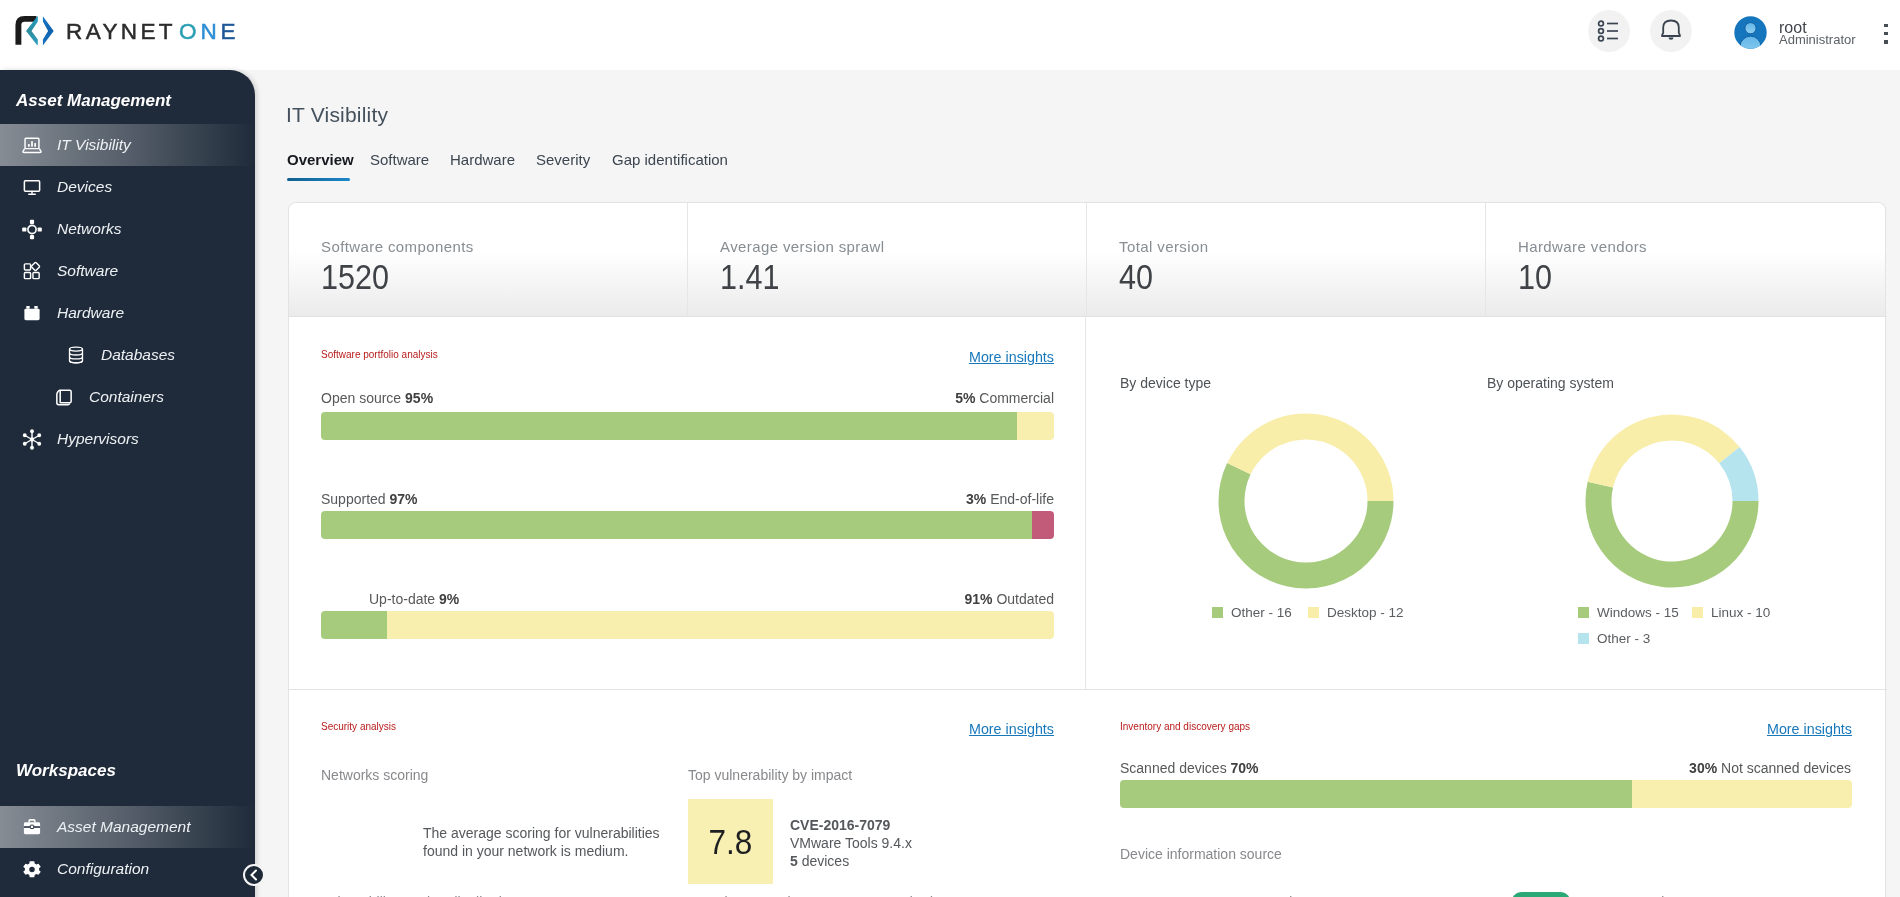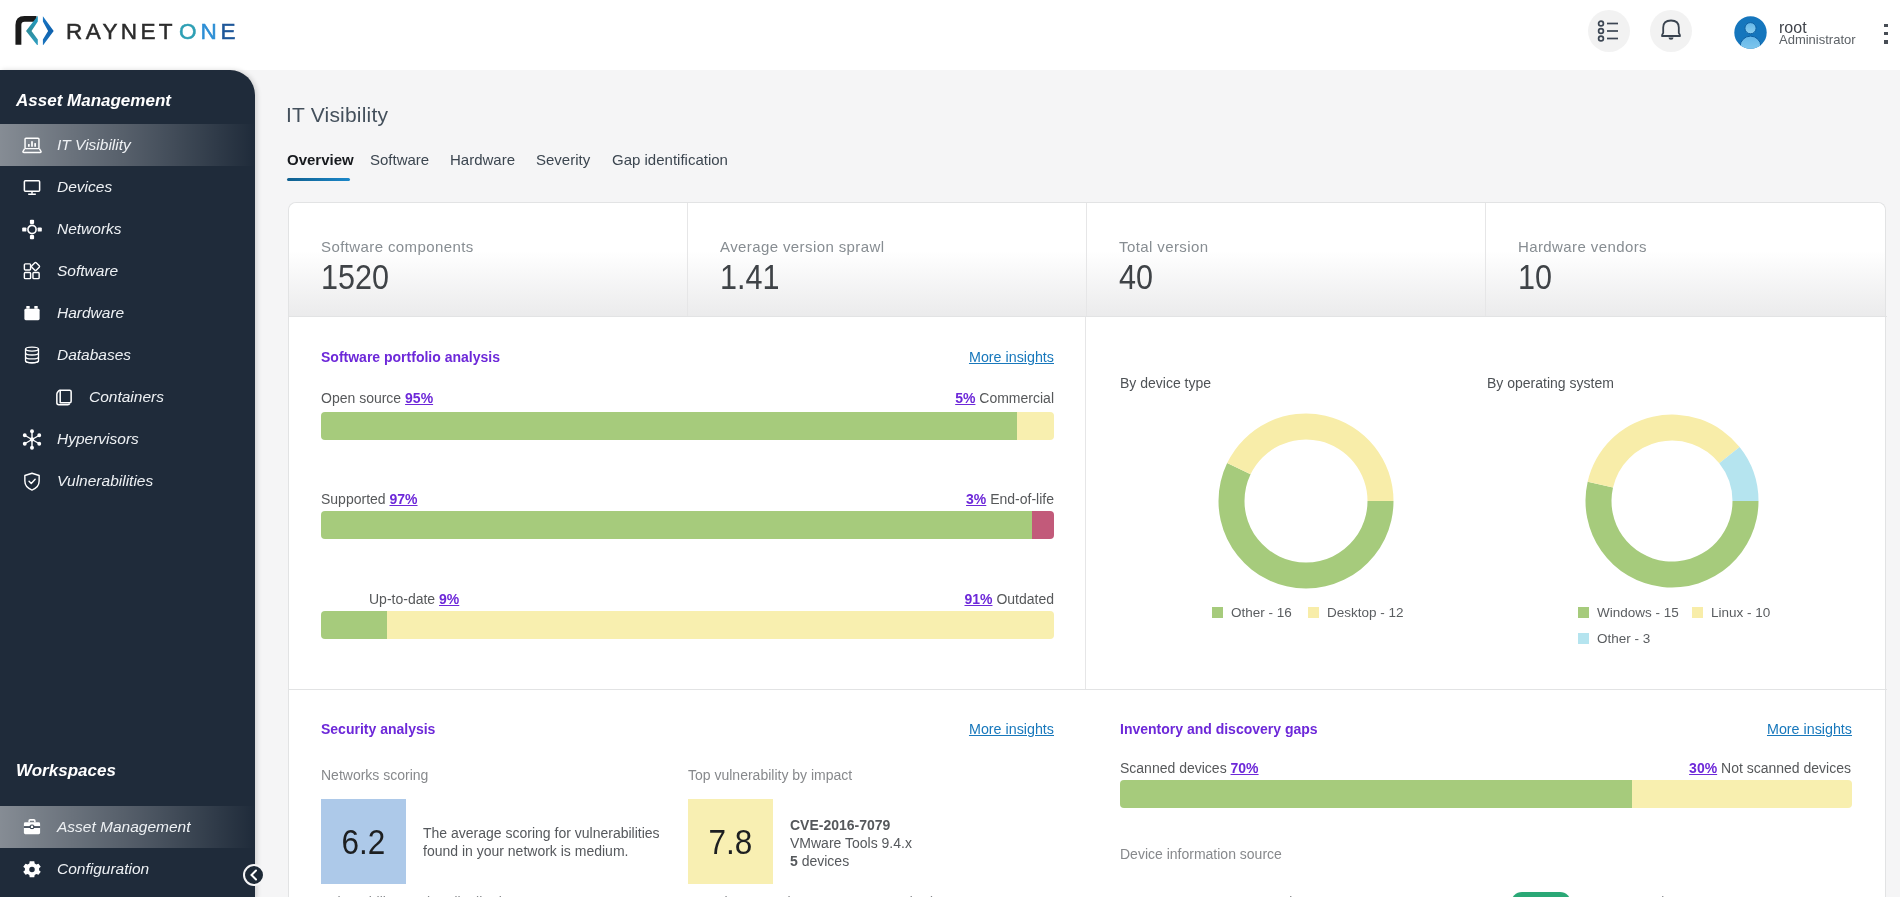--- a/index.html
+++ b/index.html
@@ -15,24 +15,24 @@
 #collapse { position:absolute; left:243px; top:864px; width:22px; height:22px; border-radius:50%; background:#1d2936; border:2px solid #f5f5f6; z-index:9; display:flex; align-items:center; justify-content:center; }
 h1 { position:absolute; left:286px; top:103px; font-size:21px; font-weight:400; color:#44505c; letter-spacing:0.2px; }
 .tab { position:absolute; top:151px; font-size:15px; color:#3c4650; }
 .tabu { position:absolute; left:287px; top:178px; width:63px; height:3px; background:linear-gradient(90deg,#10608f,#1b87c9); border-radius:2px; }
 #card { position:absolute; left:288px; top:202px; width:1598px; height:760px; background:#fff; border:1px solid #e2e3e4; border-bottom:none; border-radius:8px 8px 0 0; }
 .vline { position:absolute; top:0; width:1px; background:#e6e6e7; }
 .statgrad { position:absolute; left:0; top:0; height:113px; width:100%; background:linear-gradient(180deg,#fff 42%,#ebebec 100%); border-radius:8px 8px 0 0; }
 .hline { position:absolute; left:0; width:1598px; height:1px; background:#e2e3e4; }
 .statlabel { position:absolute; font-size:15px; color:#878d92; letter-spacing:0.4px; }
 .statnum { position:absolute; font-size:35.5px; line-height:35.5px; color:#3f4347; transform:scaleX(0.86); transform-origin:0 0; }
-.cardtitle { position:absolute; font-size:14px; font-weight:bold; color:#6d28d9; }
+.cardtitle { position:absolute; font-size:10px; font-weight:normal; color:#b91c1c; }
 .more { position:absolute; font-size:14.3px; color:#1878bc; text-decoration:underline; }
 .barlbl { position:absolute; font-size:14px; color:#56585a; }
-.barlbl b, .seclbl b { color:#6d28d9;text-decoration:underline; }
+.barlbl b, .seclbl b { color:#404040; }
 .bar { position:absolute; height:28px; border-radius:4px; overflow:hidden; display:flex; }
 .graylbl { position:absolute; font-size:14px; color:#87898c; }
 .legend { position:absolute; font-size:13.5px; color:#5a5d60; }
 .lsq { display:inline-block; width:11px; height:11px; vertical-align:-1px; margin-right:8px; }
 .bigsq { position:absolute; width:85px; height:85px; display:flex; align-items:center; justify-content:center; font-size:35px; color:#1d1f21; } .bigsq span { transform:scaleX(0.9); }
 .sectxt { position:absolute; font-size:14px; color:#55585c; line-height:18px; }
 </style>
 </head>
 <body>
 
@@ -161,21 +161,21 @@
   <div class="navitem" style="top:222px;">
       <span class="ic">
     <svg width="21" height="21" viewBox="0 0 21 21">
           <rect x="2.5" y="5.5" width="16" height="12" rx="1.5" fill="#fff"></rect>
           <rect x="4.5" y="2.5" width="3.6" height="3" rx="0.6" fill="#fff"></rect>
           <rect x="12.9" y="2.5" width="3.6" height="3" rx="0.6" fill="#fff"></rect>
         </svg>
   </span>
       <span class="lbl">Hardware</span>
     </div>
-  <div class="navitem" style="top:264px;">
+  <div class="navitem" style="top:264px;margin-left:44px;">
       <span class="ic">
     <svg width="21" height="21" viewBox="0 0 21 21">
           <g fill="none" stroke="#fff" stroke-width="1.4">
             <ellipse cx="10.5" cy="3.8" rx="6.8" ry="2.1"></ellipse>
             <path d="M3.7 3.8 L3.7 7.9 A6.8 2.1 0 0 0 17.3 7.9 L17.3 3.8"></path>
             <path d="M3.7 7.9 L3.7 12 A6.8 2.1 0 0 0 17.3 12 L17.3 7.9"></path>
             <path d="M3.7 12 L3.7 16.1 A6.8 2.1 0 0 0 17.3 16.1 L17.3 12"></path>
             <path d="M3.7 16.1 A6.8 2.1 0 0 0 17.3 16.1"></path>
           </g>
         </svg>
@@ -204,29 +204,20 @@
             <circle cx="10.5" cy="19.2" r="1.3"></circle>
             <circle cx="2.9" cy="6.1" r="1.3"></circle>
             <circle cx="18.1" cy="6.1" r="1.3"></circle>
             <circle cx="2.9" cy="14.9" r="1.3"></circle>
             <circle cx="18.1" cy="14.9" r="1.3"></circle>
             <circle cx="10.5" cy="10.5" r="1.5"></circle>
           </g>
         </svg>
   </span>
       <span class="lbl">Hypervisors</span>
-    </div>
-  <div class="navitem" style="top:390px;">
-      <span class="ic">
-    <svg width="21" height="21" viewBox="0 0 21 21">
-          <path d="M10.5 1.8 L18 4.2 L18 10 Q18 16.5 10.5 19.5 Q3 16.5 3 10 L3 4.2 Z" fill="none" stroke="#fff" stroke-width="1.5" stroke-linejoin="round"></path>
-          <path d="M7.4 10.3 L9.7 12.6 L13.8 8.2" fill="none" stroke="#fff" stroke-width="1.5" stroke-linecap="round" stroke-linejoin="round"></path>
-        </svg>
-  </span>
-      <span class="lbl">Vulnerabilities</span>
     </div>
 
   <div class="secthead" style="position:absolute;left:16px;top:691px;">Workspaces</div>
   <div class="navitem navsel" style="top:736px;">
       <span class="ic">
     <svg width="21" height="21" viewBox="0 0 21 21">
           <rect x="2" y="5" width="17" height="12.5" rx="1.5" fill="#fff"></rect>
           <path d="M7.5 5 L7.5 3.5 Q7.5 2.5 8.5 2.5 L12.5 2.5 Q13.5 2.5 13.5 3.5 L13.5 5" fill="none" stroke="#fff" stroke-width="1.6"></path>
           <rect x="2" y="9.2" width="17" height="1.6" fill="#1f2b3a"></rect>
           <rect x="8.7" y="8" width="3.6" height="3.6" rx="0.7" fill="#fff" stroke="#1f2b3a" stroke-width="1"></rect>
@@ -311,23 +302,20 @@
   <div class="legend" style="left:923px;top:402px;"><span class="lsq" style="background:#a6cb7c;"></span>Other - 16</div>
   <div class="legend" style="left:1019px;top:402px;"><span class="lsq" style="background:#f8eda9;"></span>Desktop - 12</div>
   <div class="legend" style="left:1289px;top:402px;"><span class="lsq" style="background:#a6cb7c;"></span>Windows - 15</div>
   <div class="legend" style="left:1403px;top:402px;"><span class="lsq" style="background:#f8eda9;"></span>Linux - 10</div>
   <div class="legend" style="left:1289px;top:428px;"><span class="lsq" style="background:#b5e4ef;"></span>Other - 3</div>
 
   <div class="cardtitle" style="left:32px;top:518px;">Security analysis</div>
   <div class="more" style="right:831px;top:518px;">More insights</div>
   <div class="graylbl" style="left:32px;top:564px;">Networks scoring</div>
   <div class="graylbl" style="left:399px;top:564px;">Top vulnerability by impact</div>
-  <div class="bigsq" style="left:32px;top:596px;background:#adc9e9;">
-      <span>6.2</span>
-    </div>
   <div class="sectxt" style="left:134px;top:621px;width:260px;">The average scoring for vulnerabilities found in your network is medium.</div>
   <div class="bigsq" style="left:399px;top:596px;background:#f8efb2;">
       <span>7.8</span>
     </div>
   <div class="sectxt" style="left:501px;top:613px;"><b>CVE-2016-7079</b><br>VMware Tools 9.4.x<br><b>5</b> devices</div>
   <div class="graylbl" style="left:32px;top:691px;">Vulnerability scoring distribution</div>
   <div class="graylbl" style="left:399px;top:691px;">Severity scores by CVSS v3.1 standard</div>
 
   <div class="cardtitle" style="left:831px;top:518px;">Inventory and discovery gaps</div>
   <div class="more" style="right:33px;top:518px;">More insights</div>

